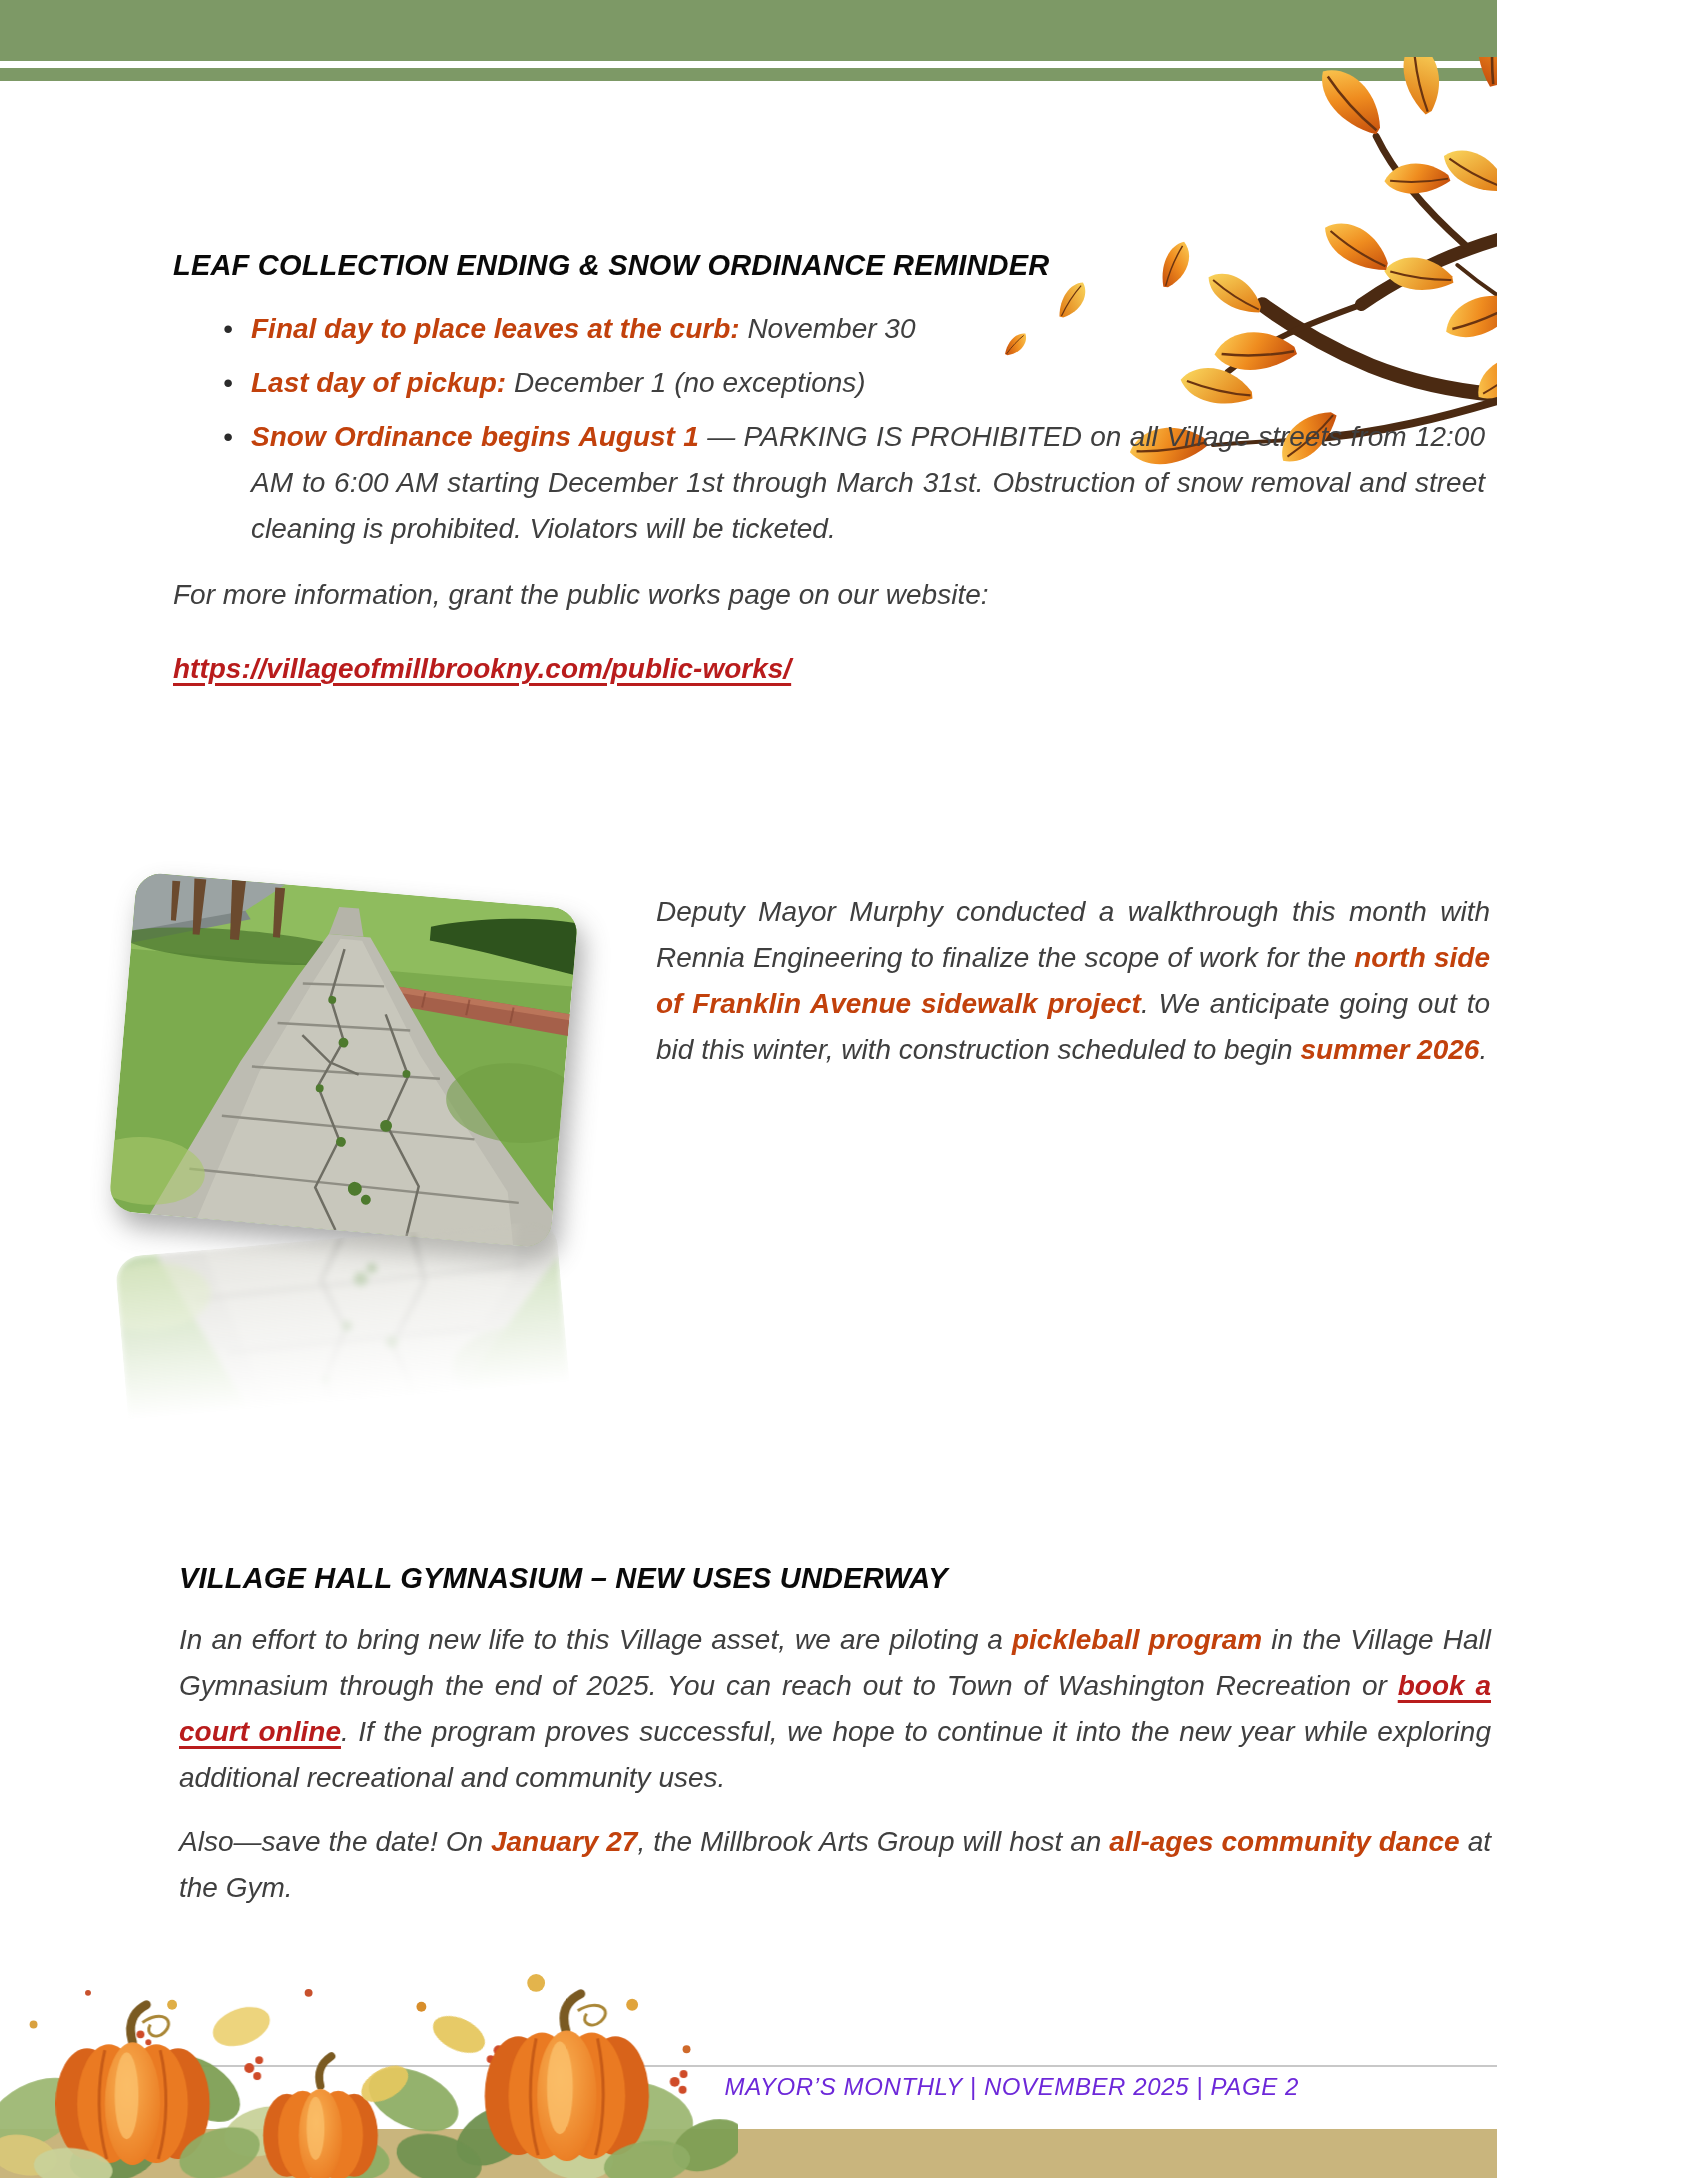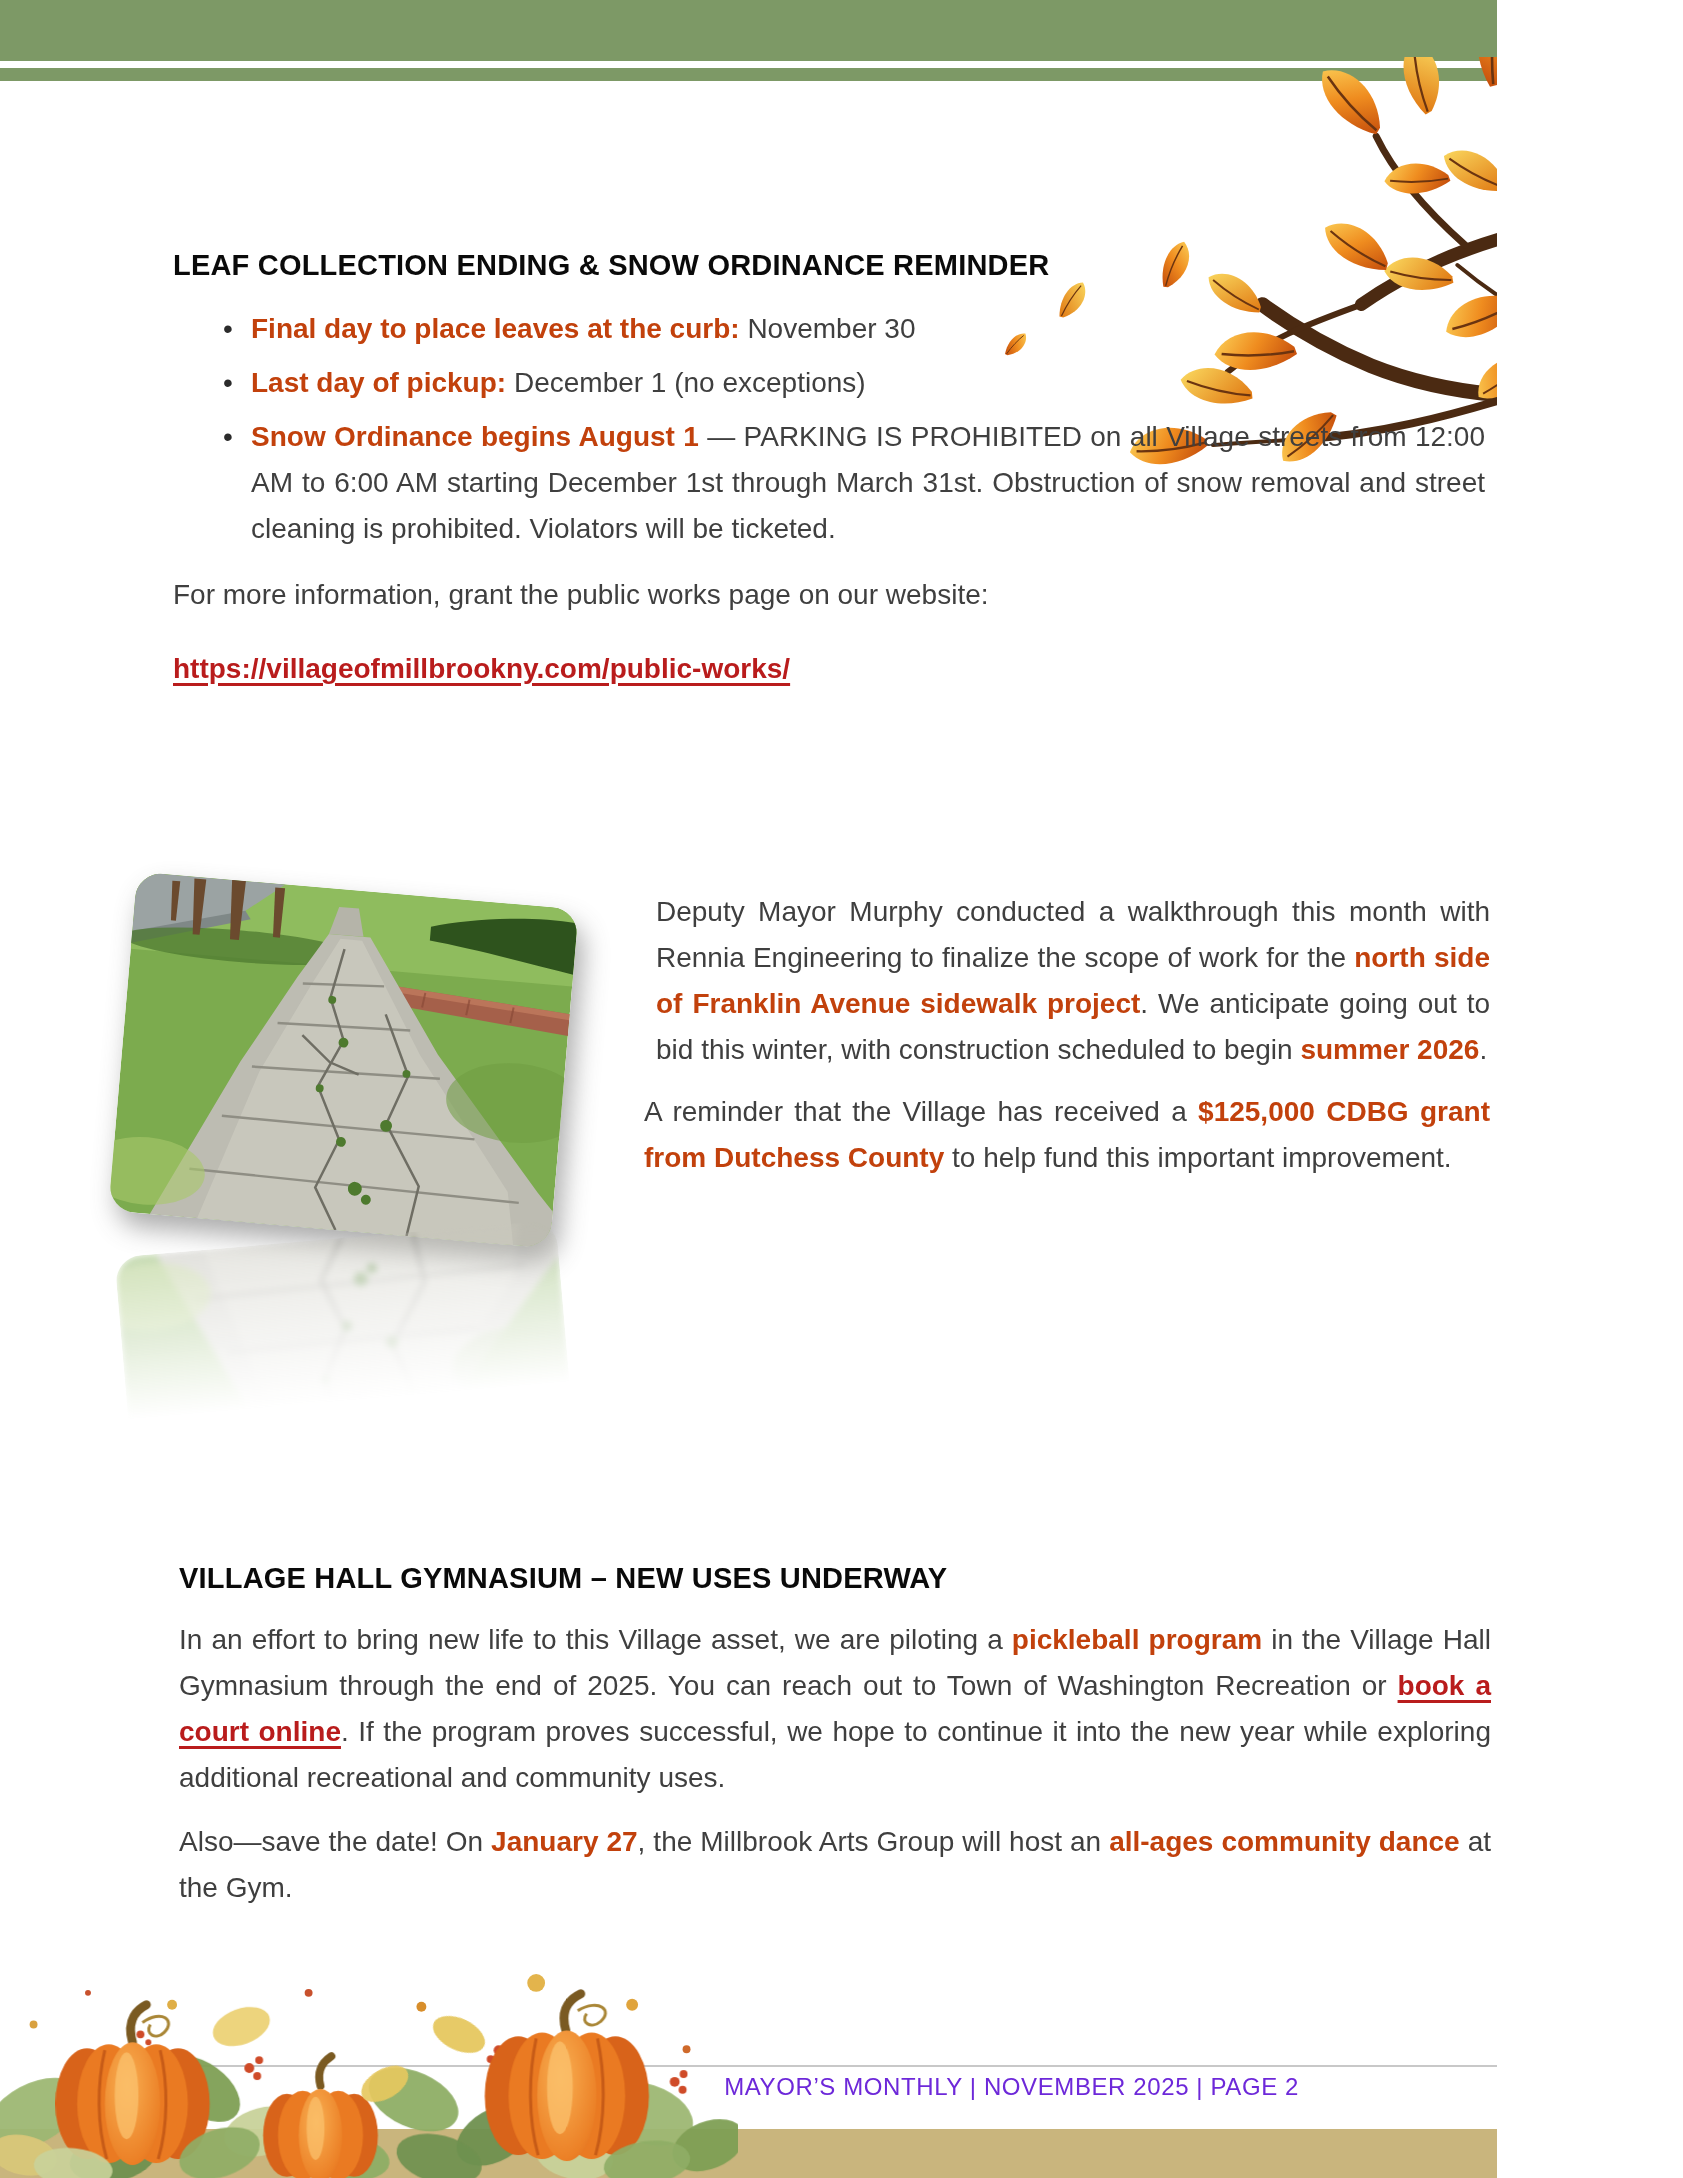--- a/index.html
+++ b/index.html
@@ -1,18 +1,19 @@
 <!DOCTYPE html>
 <html><head>
 <meta charset="utf-8">
 <style>
   html,body{margin:0;padding:0;background:#ffffff;}
   .page{
     position:relative;width:1497px;height:2178px;background:#ffffff;overflow:hidden;
     font-family:"Liberation Sans", sans-serif;
+    font-style:italic;
   }
   
   .bar-top{position:absolute;left:0;top:0;width:100%;height:61px;background:#7d9966;}
   .bar-stripe{position:absolute;left:0;top:68px;width:100%;height:13px;background:#7d9966;}
 
   
   .doc-heading{font-size:29px;font-weight:bold;color:#0a0a0a;margin:0;letter-spacing:0.2px;}
   .body-text{font-size:28px;color:#3f3f3f;line-height:46px;}
   .body-text b{color:#c2410c;}
   .justify{text-align:justify;}
@@ -199,21 +200,20 @@
     </div>
     <div class="photo-mirror">
       <svg viewBox="0 0 447 343" preserveAspectRatio="none" aria-hidden="true">
           <use href="#photoArt"></use>
         </svg>
     </div>
   </div>
 
   <div class="franklin-text">
     <p class="body-text justify p1"><span>Deputy Mayor Murphy conducted a walkthrough this month with Rennia Engineering to finalize the scope of work for the </span><b>north side of Franklin Avenue sidewalk project</b><span>. We anticipate going out to bid this winter, with construction scheduled to begin </span><b>summer 2026</b><span>.</span></p>
-    <p class="body-text justify p2"><span>A reminder that the Village has received a </span><b>$125,000 CDBG grant from Dutchess County</b><span> to help fund this important improvement.</span></p>
   </div>
 
   <div class="section-gym">
     <h2 class="doc-heading">VILLAGE HALL GYMNASIUM – NEW USES UNDERWAY</h2>
     <p class="body-text justify p1"><span>In an effort to bring new life to this Village asset, we are piloting a </span><b>pickleball program</b><span> in the Village Hall Gymnasium through the end of 2025. You can reach out to Town of Washington Recreation or </span><a class="doclink" href="#">book a court online</a><span>. If the program proves successful, we hope to continue it into the new year while exploring additional recreational and community uses.</span></p>
     <p class="body-text justify p2"><span>Also—save the date! On </span><b>January 27</b><span>, the Millbrook Arts Group will host an </span><b>all-ages community dance</b><span> at the Gym.</span></p>
   </div>
 
   <div class="footer-line"></div>
   <div class="footer-text">MAYOR’S MONTHLY | NOVEMBER 2025 | PAGE 2</div>

